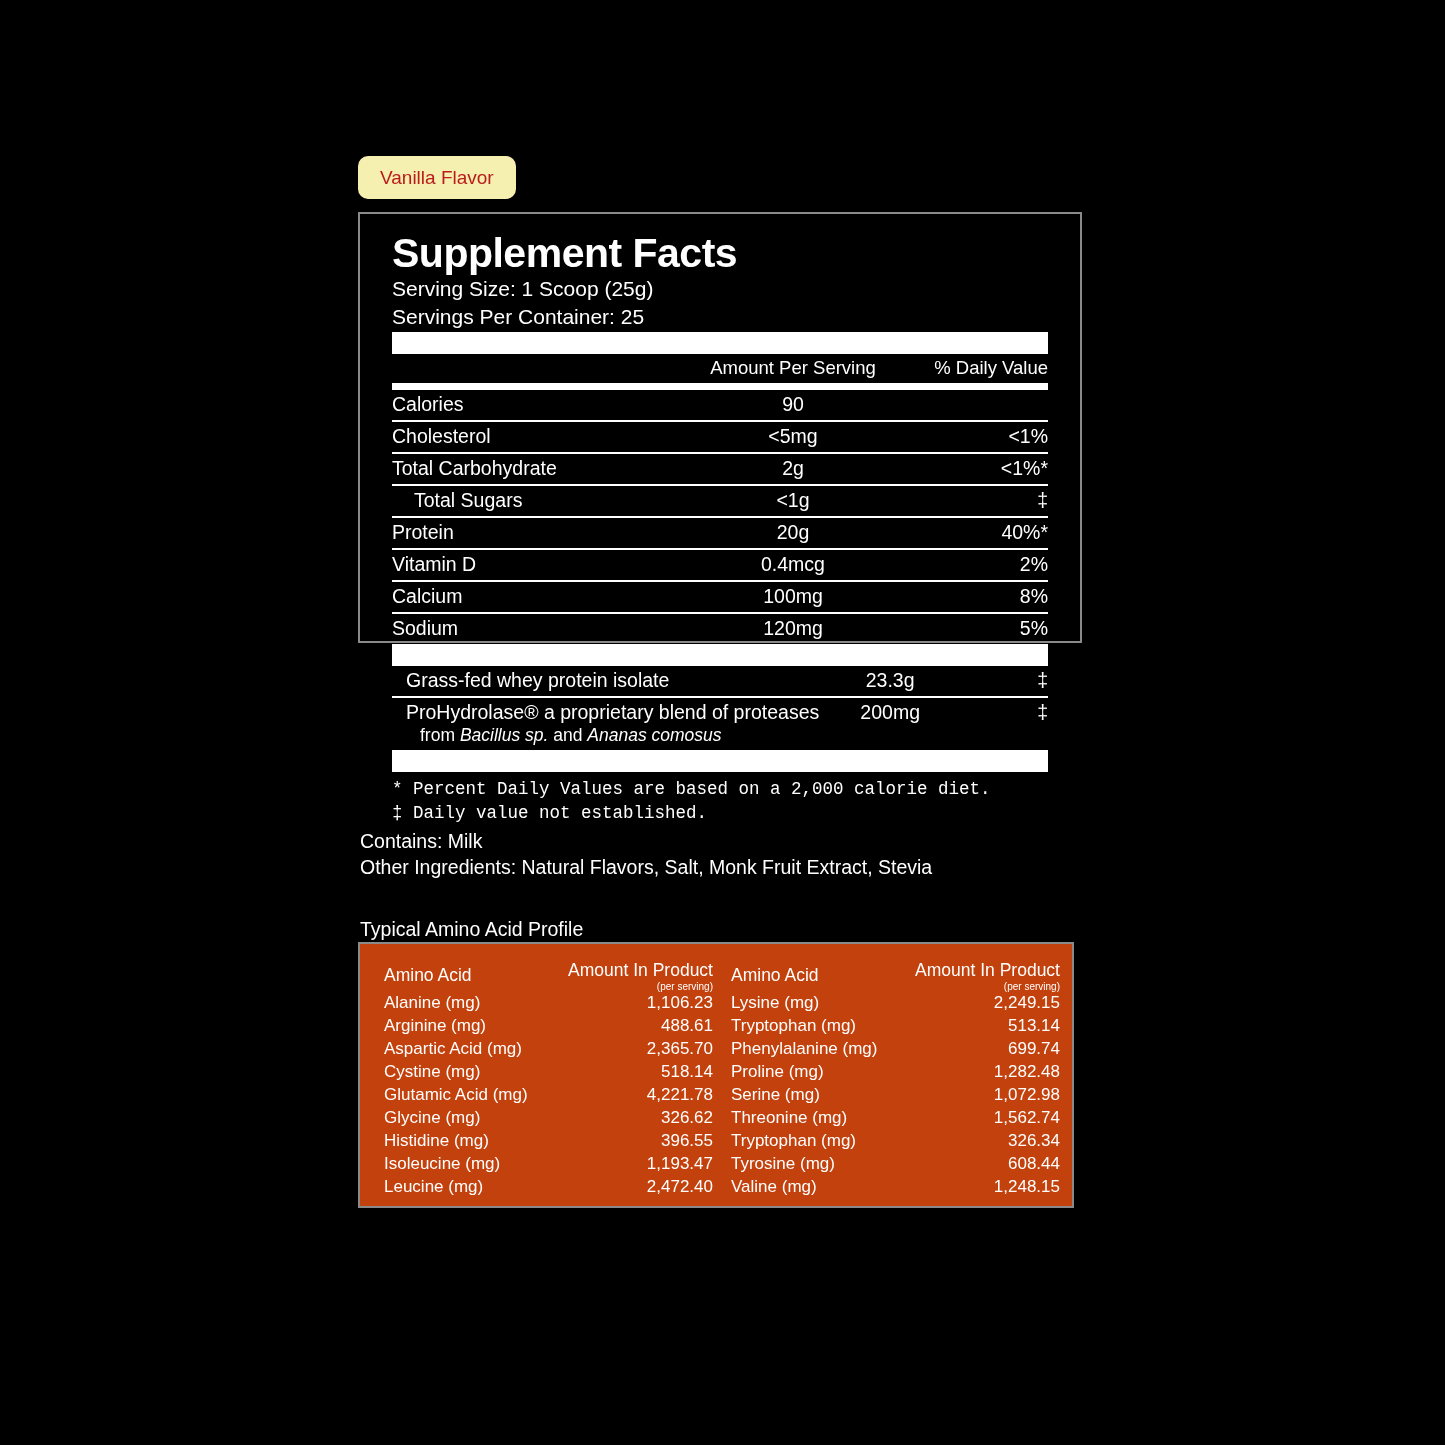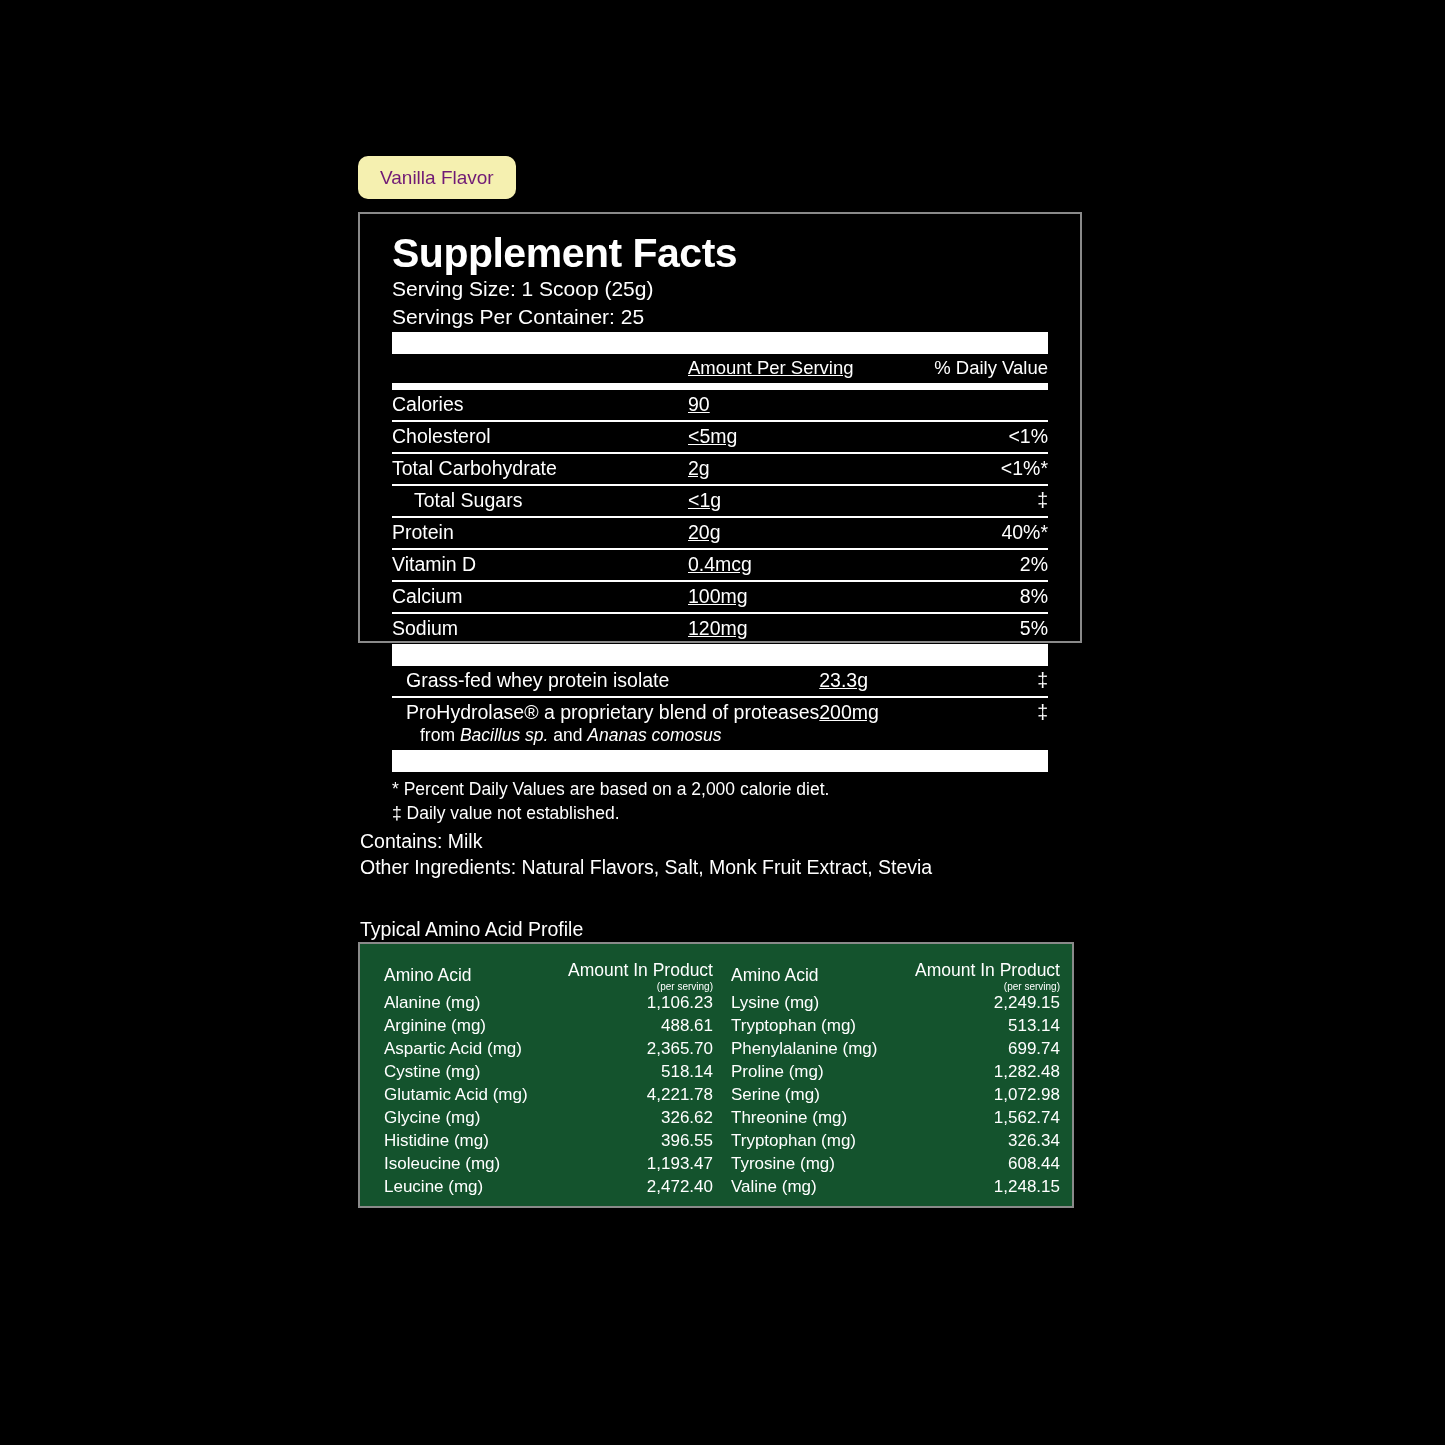--- a/index.html
+++ b/index.html
@@ -14,21 +14,21 @@
     color: #ffffff;
     position: relative;
     overflow: hidden;
   }
 
   .flavor-badge {
     position: absolute;
     left: 358px;
     top: 156px;
     background: #f5f0b0;
-    color: #701a75;
+    color: #b91c1c;
     border-radius: 10px;
     padding: 12px 22px;
     font-size: 19px;
     line-height: 1;
     min-width: 138px;
     box-sizing: border-box;
   }
 
   
   .sf-panel {
@@ -73,41 +73,42 @@
     width: 100%;
     border-collapse: collapse;
     font-size: 19.5px;
   }
   table.sf-table td {
     padding: 3px 0 4px 0;
     vertical-align: bottom;
     white-space: nowrap;
   }
   .col-name { text-align: left; }
-  .col-amt  { text-align: left; width: 210px; text-decoration: underline; }
+  .col-amt  { text-align: center; width: 210px; }
   .col-dv   { text-align: right; width: 150px; }
   .hdr td {
     font-size: 18.5px;
     padding-bottom: 3px;
   }
   .row-line td {
     border-bottom: 2px solid #ffffff;
   }
   .indent1 { padding-left: 22px !important; }
   .indent-ing { padding-left: 14px !important; }
   .small-note {
     font-size: 17.5px;
     line-height: 1.3;
   }
   .ital { font-style: italic; }
 
   .sf-footnotes {
     font-size: 17.5px;
     line-height: 1.35;
     margin-top: 6px;
+    font-family: Liberation Mono, monospace;
   }
 
   .other-ing {
     position: absolute;
     left: 360px;
     top: 828px;
     width: 760px;
     font-size: 19.5px;
     line-height: 1.35;
   }
@@ -120,21 +121,21 @@
     font-size: 19.5px;
   }
   .aa-panel {
     position: absolute;
     left: 358px;
     top: 942px;
     width: 716px;
     height: 266px;
     border: 2px solid #8a8a8a;
     box-sizing: border-box;
-    background: #14532d;
+    background: #c2410c;
   }
   .aa-inner {
     position: absolute;
     left: 24px;
     right: 12px;
     top: 14px;
     display: flex;
     gap: 18px;
   }
   table.aa-table {

